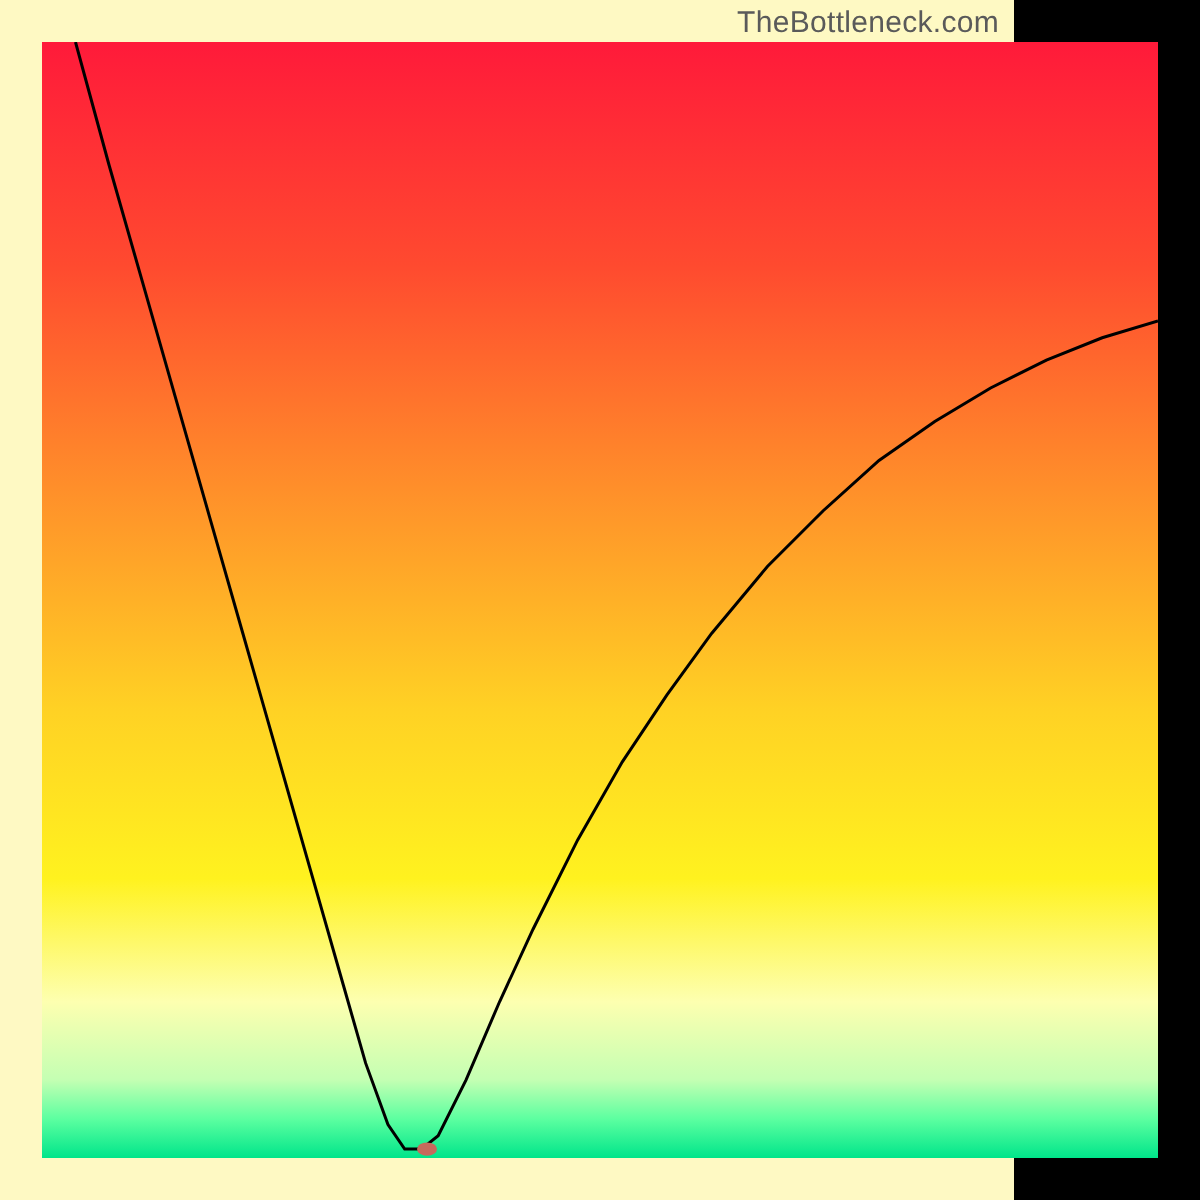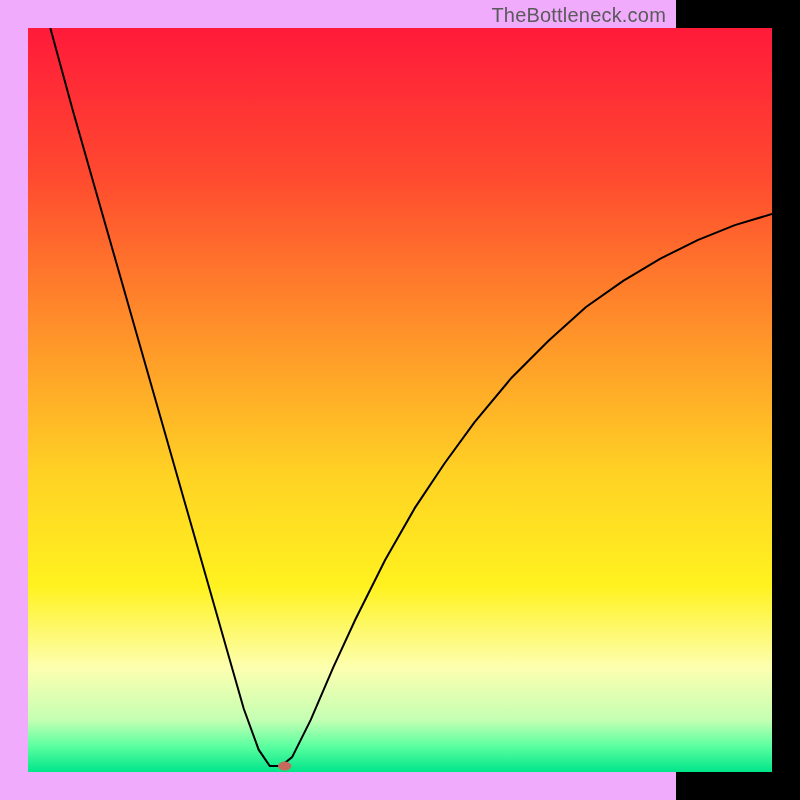--- a/index.html
+++ b/index.html
@@ -10,21 +10,21 @@
     background: #000;
     overflow: hidden;
     font-family: Arial, Helvetica, sans-serif;
   }
   .frame {
     position: absolute;
     top: 0;
     left: 0;
     width: 676px;
     height: 800px;
-    background: #f0abfc;
+    background: #fef9c3;
   }
   .watermark {
     position: absolute;
     top: 4px;
     right: 10px;
     color: #5a5a5a;
     font-size: 20px;
     font-weight: 500;
     letter-spacing: 0.2px;
     z-index: 5;

